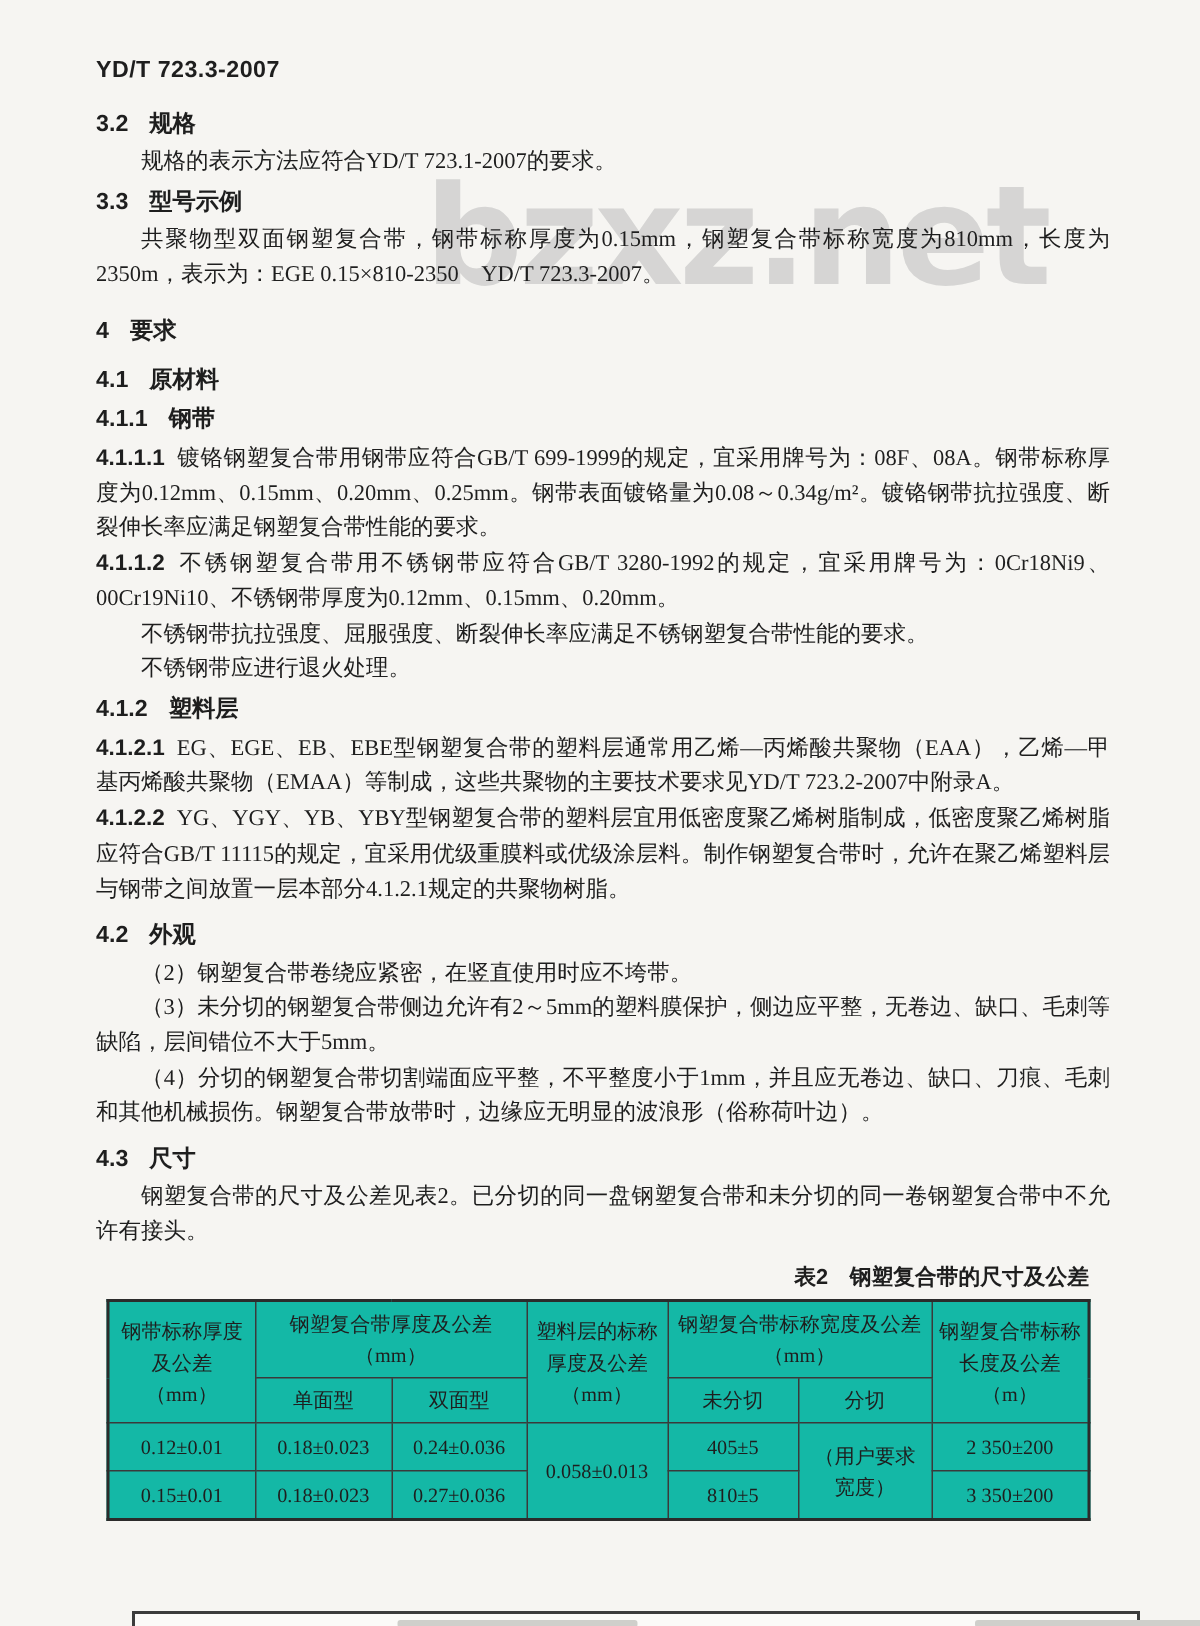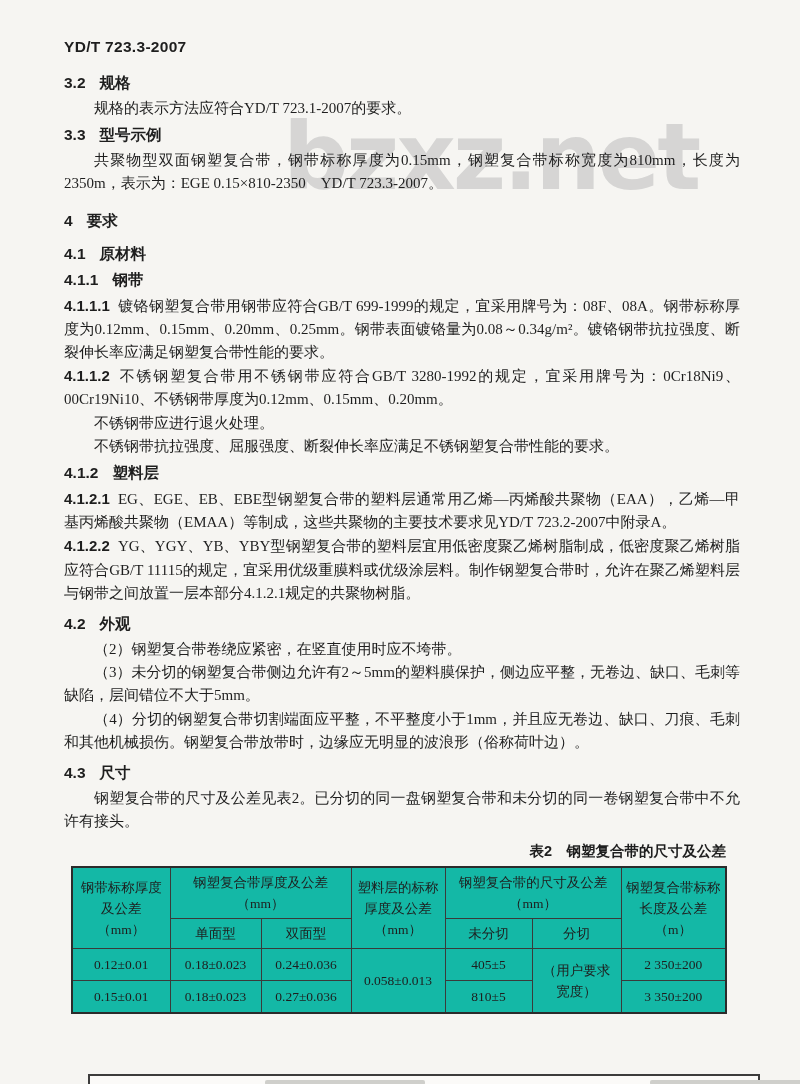--- a/index.html
+++ b/index.html
@@ -97,22 +97,22 @@
       <span class="num">4.1</span><span>原材料</span>
     </div>
 
     <div class="heading">
       <span class="num">4.1.1</span><span>钢带</span>
     </div>
 
     <p><span class="clause-num">4.1.1.1</span><span>镀铬钢塑复合带用钢带应符合GB/T 699-1999的规定，宜采用牌号为：08F、08A。钢带标称厚度为0.12mm、0.15mm、0.20mm、0.25mm。钢带表面镀铬量为0.08～0.34g/m²。镀铬钢带抗拉强度、断裂伸长率应满足钢塑复合带性能的要求。</span></p>
 
     <p><span class="clause-num">4.1.1.2</span><span>不锈钢塑复合带用不锈钢带应符合GB/T 3280-1992的规定，宜采用牌号为：0Cr18Ni9、00Cr19Ni10、不锈钢带厚度为0.12mm、0.15mm、0.20mm。</span></p>
+    <p class="indent">不锈钢带抗拉强度、屈服强度、断裂伸长率应满足不锈钢塑复合带性能的要求。</p>
     <p class="indent">不锈钢带应进行退火处理。</p>
-    <p class="indent">不锈钢带抗拉强度、屈服强度、断裂伸长率应满足不锈钢塑复合带性能的要求。</p>
 
     <div class="heading">
       <span class="num">4.1.2</span><span>塑料层</span>
     </div>
 
     <p><span class="clause-num">4.1.2.1</span><span>EG、EGE、EB、EBE型钢塑复合带的塑料层通常用乙烯—丙烯酸共聚物（EAA），乙烯—甲基丙烯酸共聚物（EMAA）等制成，这些共聚物的主要技术要求见YD/T 723.2-2007中附录A。</span></p>
 
     <p><span class="clause-num">4.1.2.2</span><span>YG、YGY、YB、YBY型钢塑复合带的塑料层宜用低密度聚乙烯树脂制成，低密度聚乙烯树脂应符合GB/T 11115的规定，宜采用优级重膜料或优级涂层料。制作钢塑复合带时，允许在聚乙烯塑料层与钢带之间放置一层本部分4.1.2.1规定的共聚物树脂。</span></p>
 
     <div class="heading md-gap">
@@ -142,21 +142,21 @@
       <tbody>
         <tr class="hdr1">
           <th rowspan="2">钢带标称厚度
 及公差
 （mm）</th>
           <th colspan="2">钢塑复合带厚度及公差
 （mm）</th>
           <th rowspan="2">塑料层的标称
 厚度及公差
 （mm）</th>
-          <th colspan="2">钢塑复合带的尺寸及公差
+          <th colspan="2">钢塑复合带标称宽度及公差
 （mm）</th>
           <th rowspan="2">钢塑复合带标称
 长度及公差
 （m）</th>
         </tr>
         <tr class="hdr2">
           <th>单面型</th>
           <th>双面型</th>
           <th>未分切</th>
           <th>分切</th>

